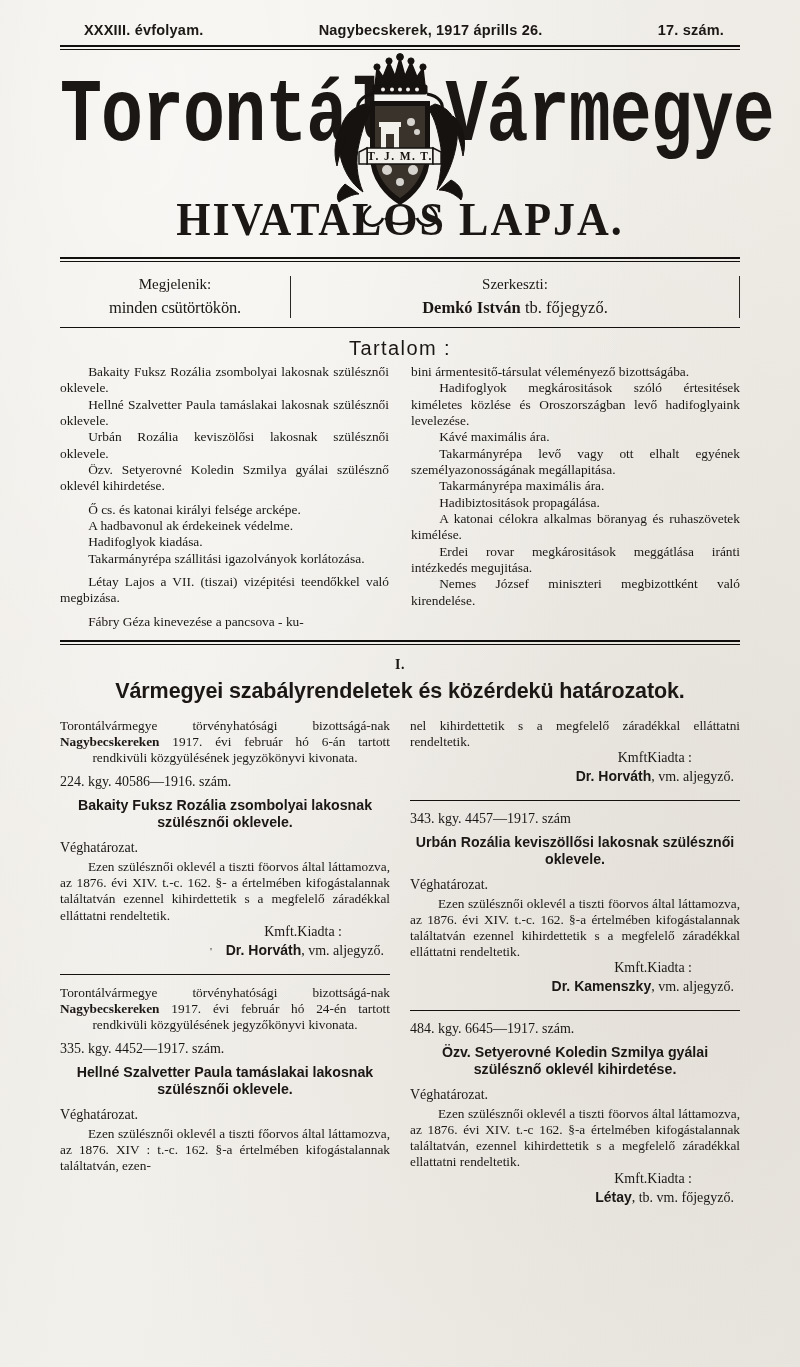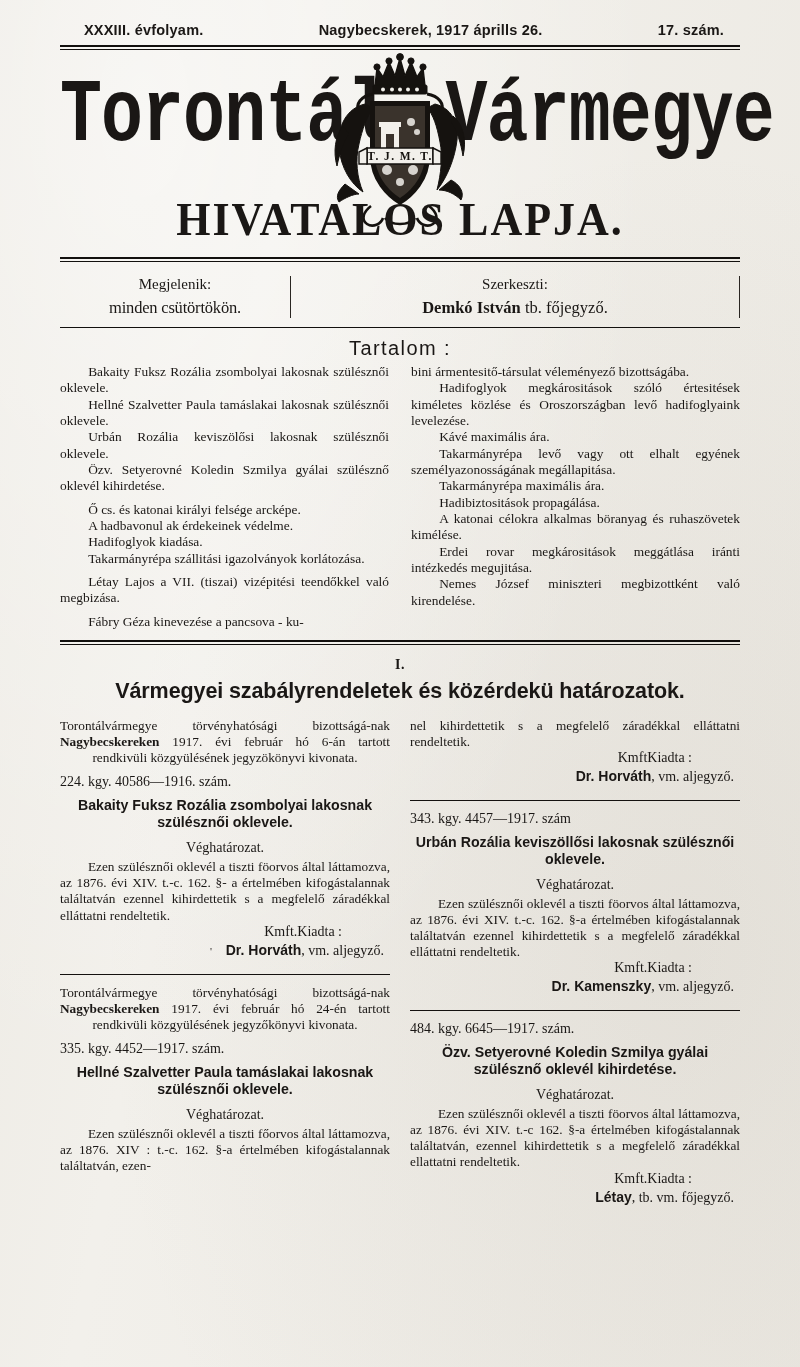--- a/index.html
+++ b/index.html
@@ -208,21 +208,20 @@
   }
   .art-title {
     font-family: "Liberation Sans", "DejaVu Sans", sans-serif;
     font-weight: bold;
     font-size: 14.2px;
     text-align: center;
     line-height: 1.2;
     margin: 0 0 9px 0;
   }
   .veghat {
-    text-align: center;
     font-size: 14px;
     margin: 0 0 2px 0;
   }
   .signrow {
     display: flex;
     justify-content: flex-end;
     font-size: 14px;
     padding: 0 6px;
   }
   .signrow .kiadta { margin-right: 42px; }

